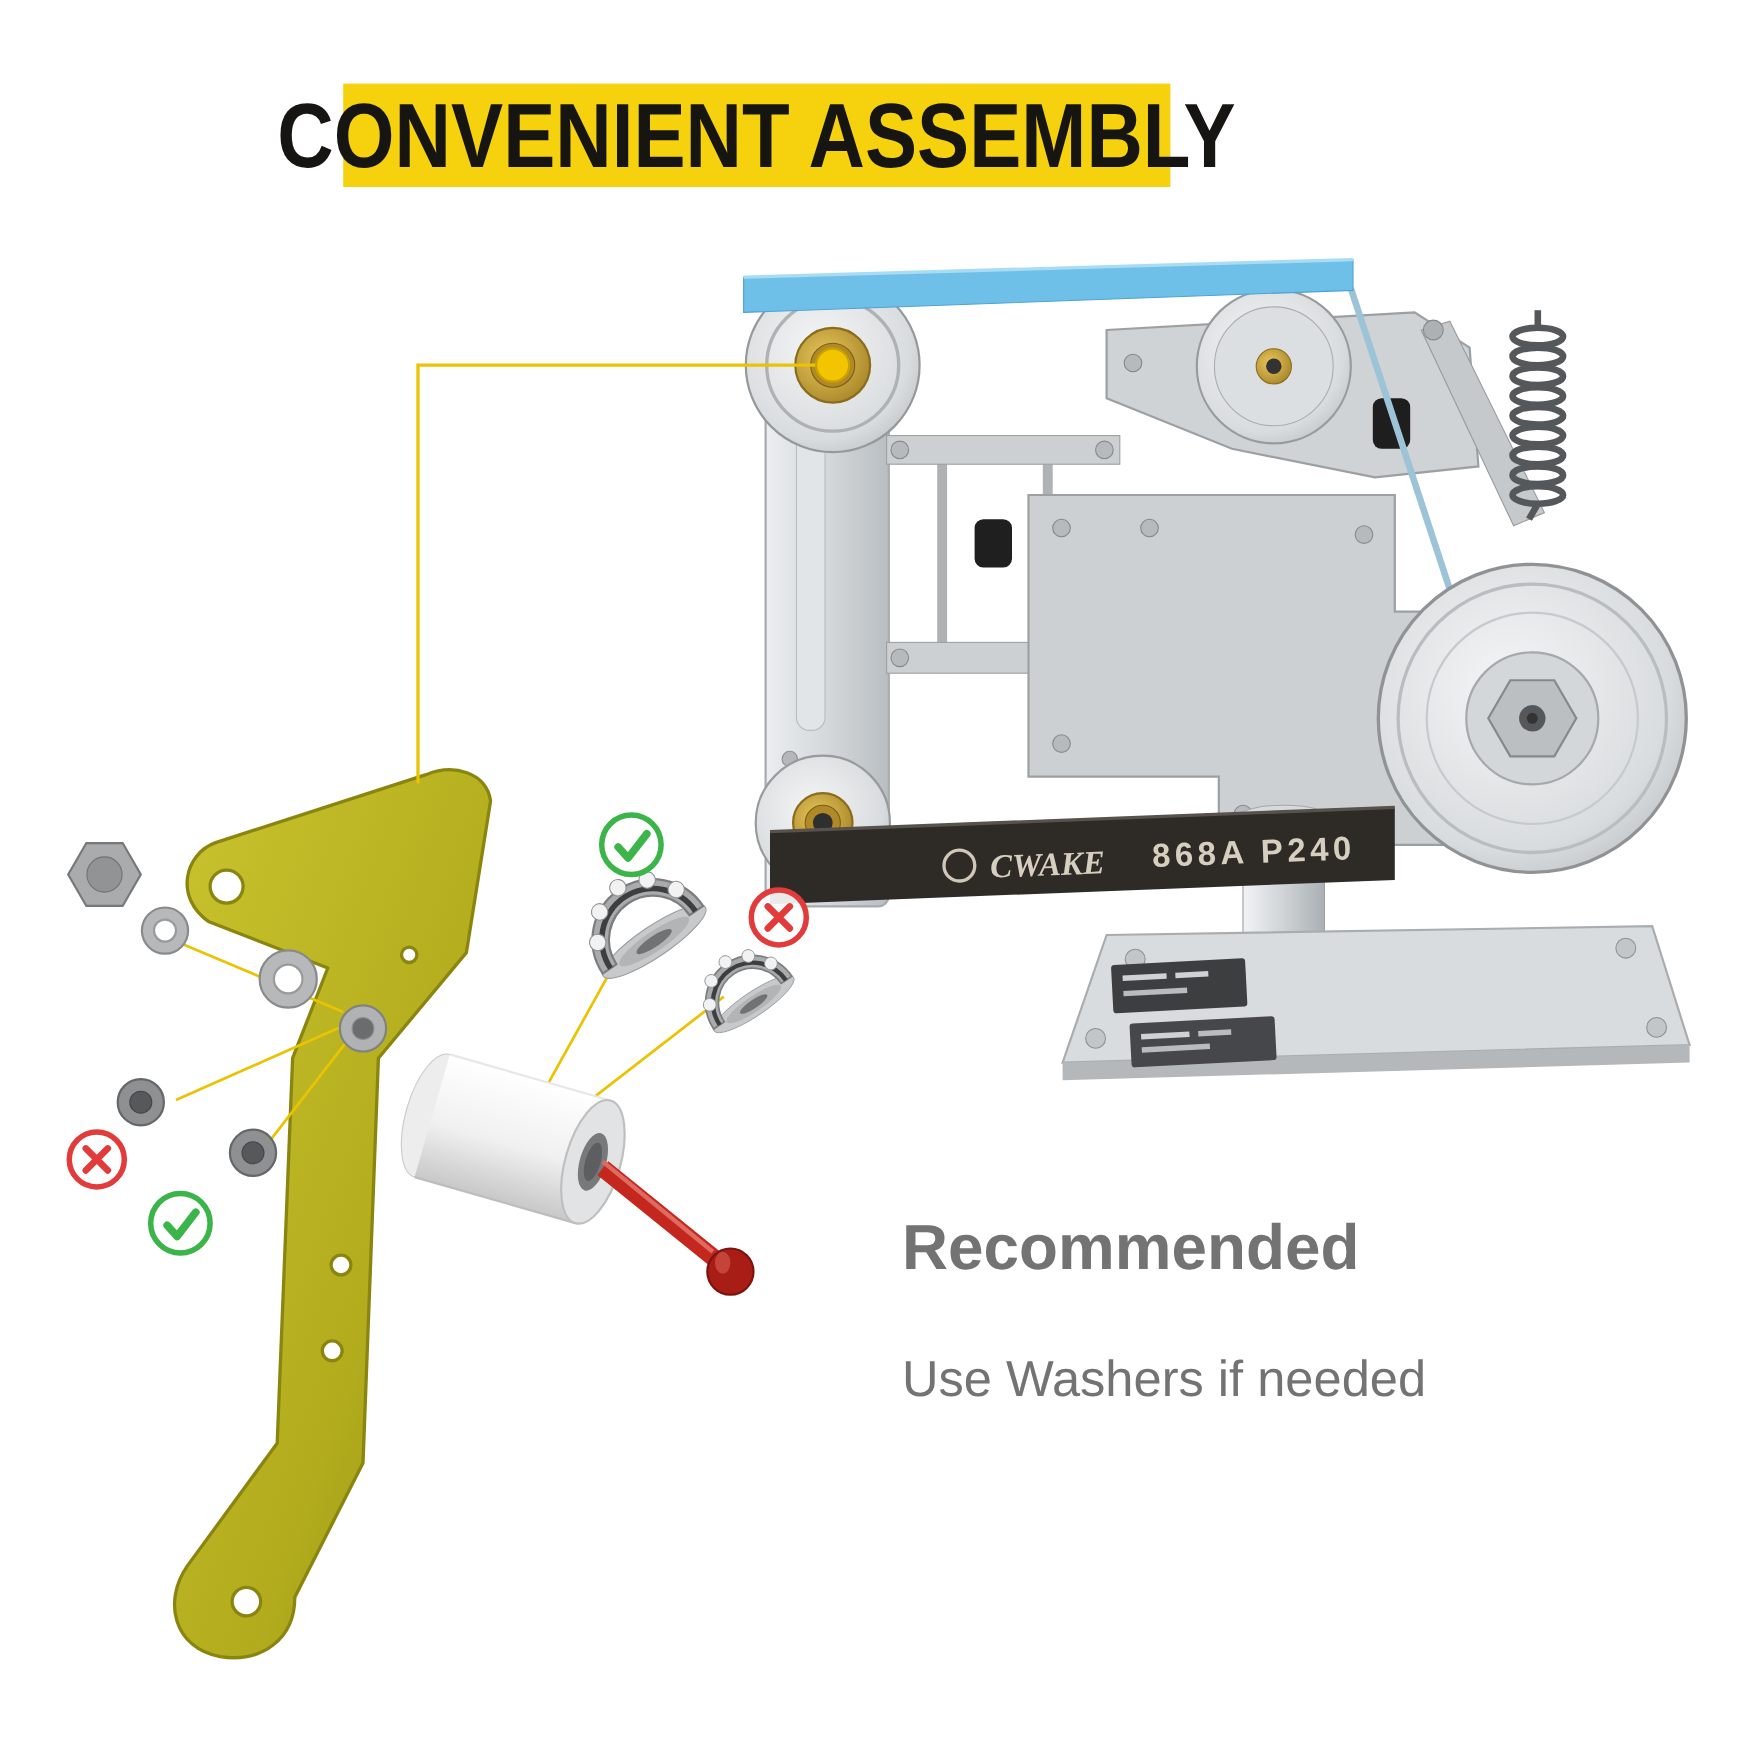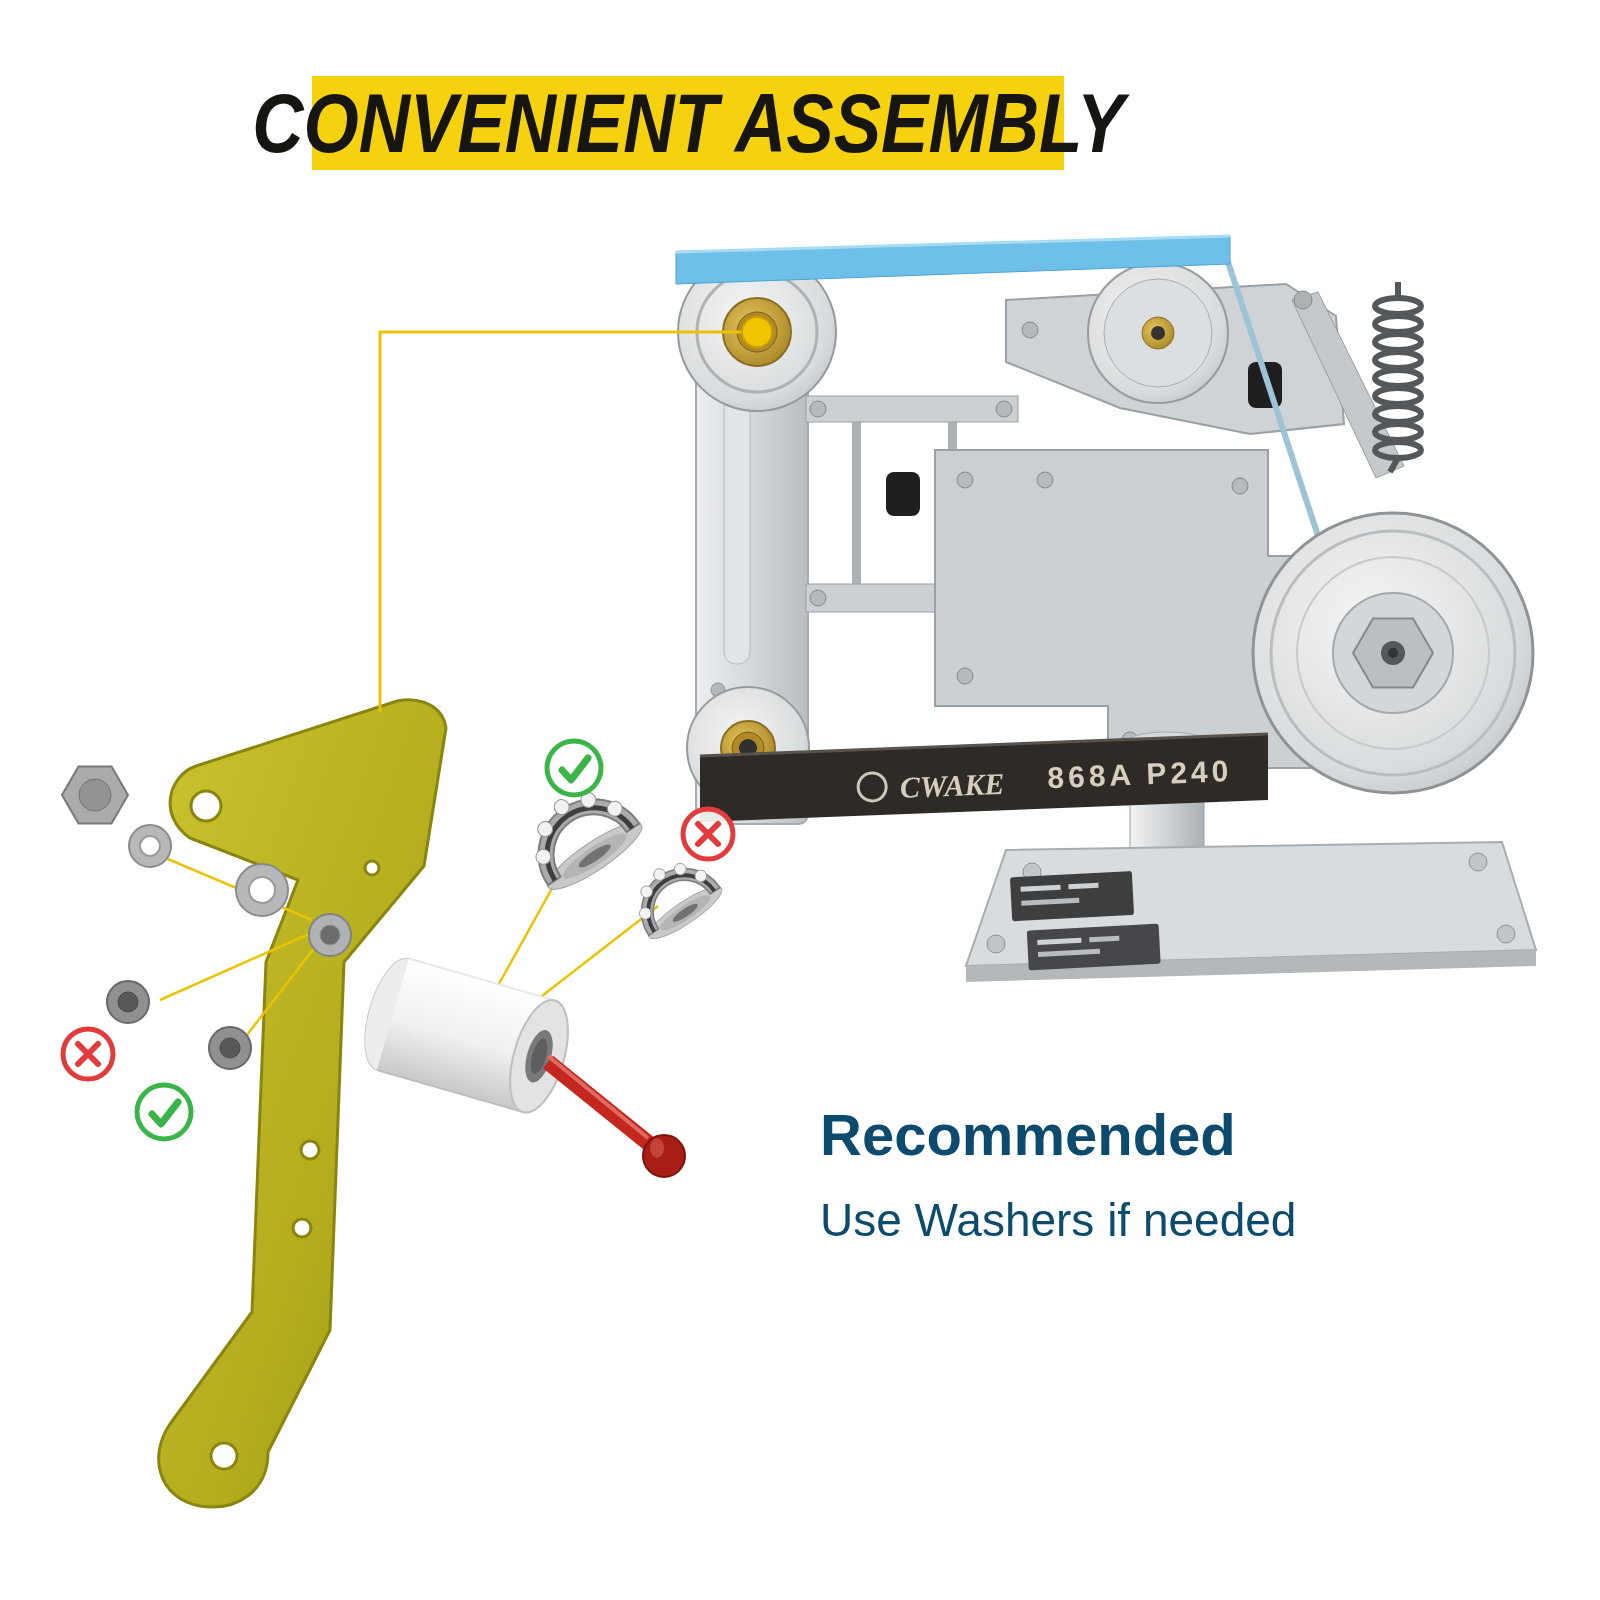--- a/index.html
+++ b/index.html
@@ -8,46 +8,46 @@
     width:1600px;height:1600px;
     background:#ffffff;
     overflow:hidden;
     font-family:"Liberation Sans", sans-serif;
   }
   .banner{
     position:absolute;
     left:312px;top:76px;
     width:752px;height:94px;
     background:#F5D20D;
-    display:flex;align-items:center;justify-content:center;font-style:italic;
+    display:flex;align-items:center;justify-content:center;
   }
   .banner span{
     font-size:74px;
     font-weight:900;
     letter-spacing:0px;
     color:#171511;
     white-space:nowrap;
     transform:scale(0.96,1.12);
   }
   .illustration{
     position:absolute;left:0;top:0;width:1600px;height:1600px;
   }
   .callout-text{
     position:absolute;
     left:820px;top:1100px;
     width:680px;
-    color:#0c4a6e;
+    color:#737373;
   }
   .callout-title{
     font-size:58px;
     font-weight:bold;
     line-height:1.22;
   }
   .callout-body{
-    margin-top:19px;
+    margin-top:52px;
     font-size:46px;
     font-weight:400;
     line-height:1.32;
   }
 </style>
 </head>
 <body>
 
 <div class="canvas">
 

